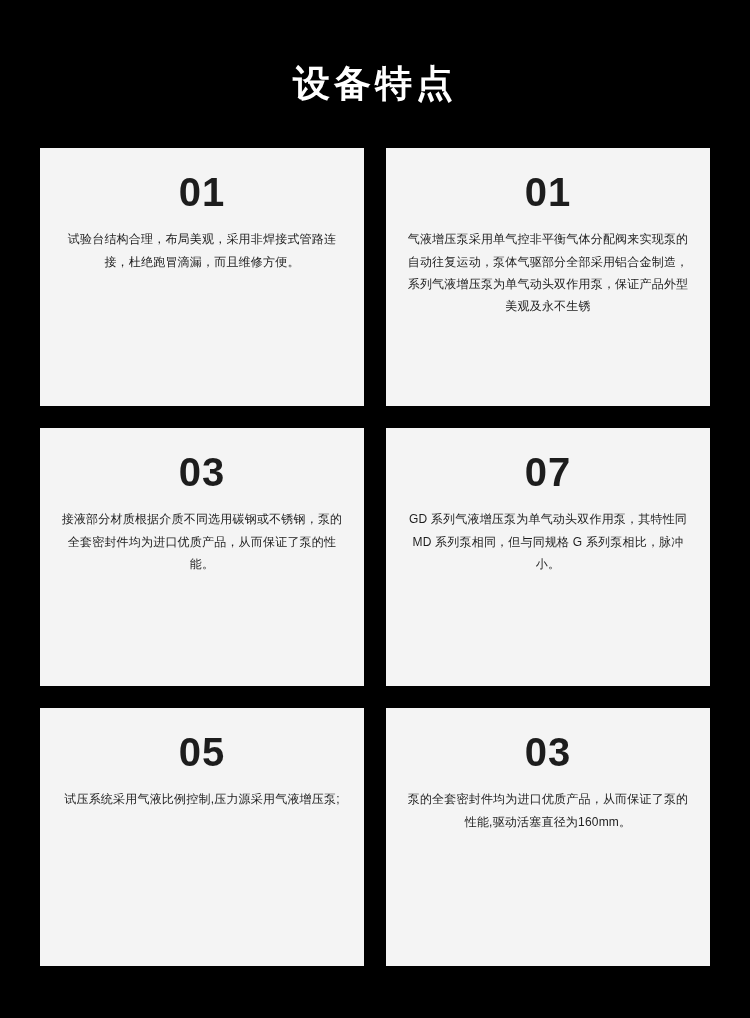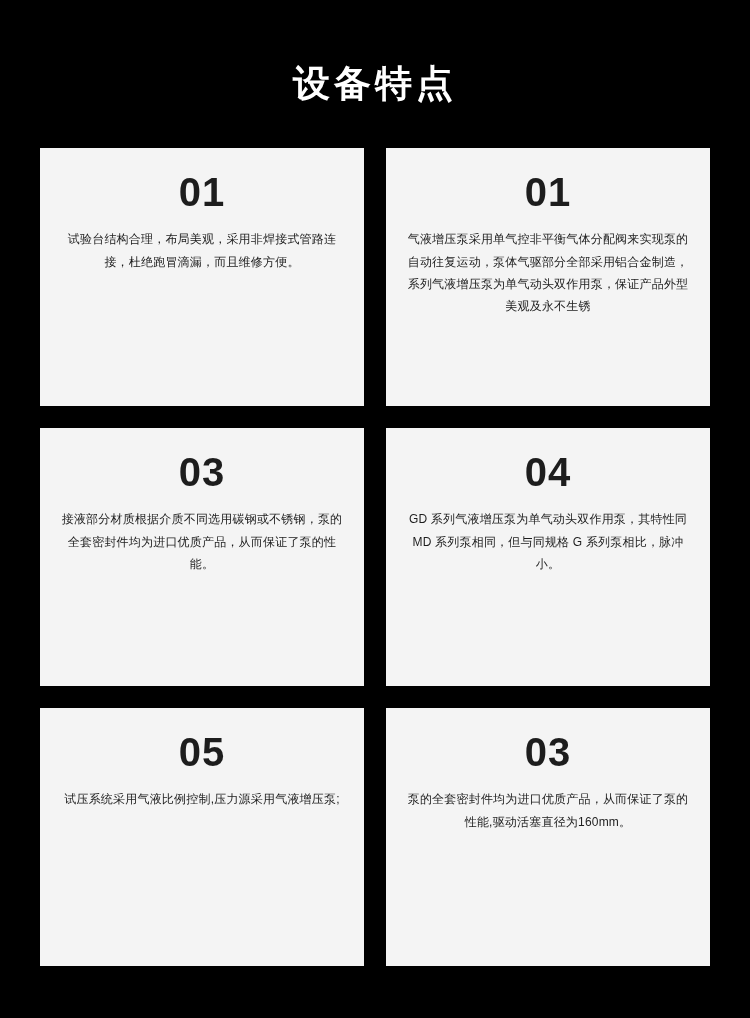--- a/index.html
+++ b/index.html
@@ -87,21 +87,21 @@
       <div class="card-number">01</div>
       <div class="card-text">气液增压泵采用单气控非平衡气体分配阀来实现泵的自动往复运动，泵体气驱部分全部采用铝合金制造，系列气液增压泵为单气动头双作用泵，保证产品外型美观及永不生锈</div>
     </div>
 
     <div class="card">
       <div class="card-number">03</div>
       <div class="card-text">接液部分材质根据介质不同选用碳钢或不锈钢，泵的全套密封件均为进口优质产品，从而保证了泵的性能。</div>
     </div>
 
     <div class="card">
-      <div class="card-number">04</div>
+      <div class="card-number">07</div>
       <div class="card-text">GD 系列气液增压泵为单气动头双作用泵，其特性同 MD 系列泵相同，但与同规格 G 系列泵相比，脉冲小。</div>
     </div>
 
     <div class="card">
       <div class="card-number">05</div>
       <div class="card-text">试压系统采用气液比例控制,压力源采用气液增压泵;</div>
     </div>
 
     <div class="card">
       <div class="card-number">03</div>

